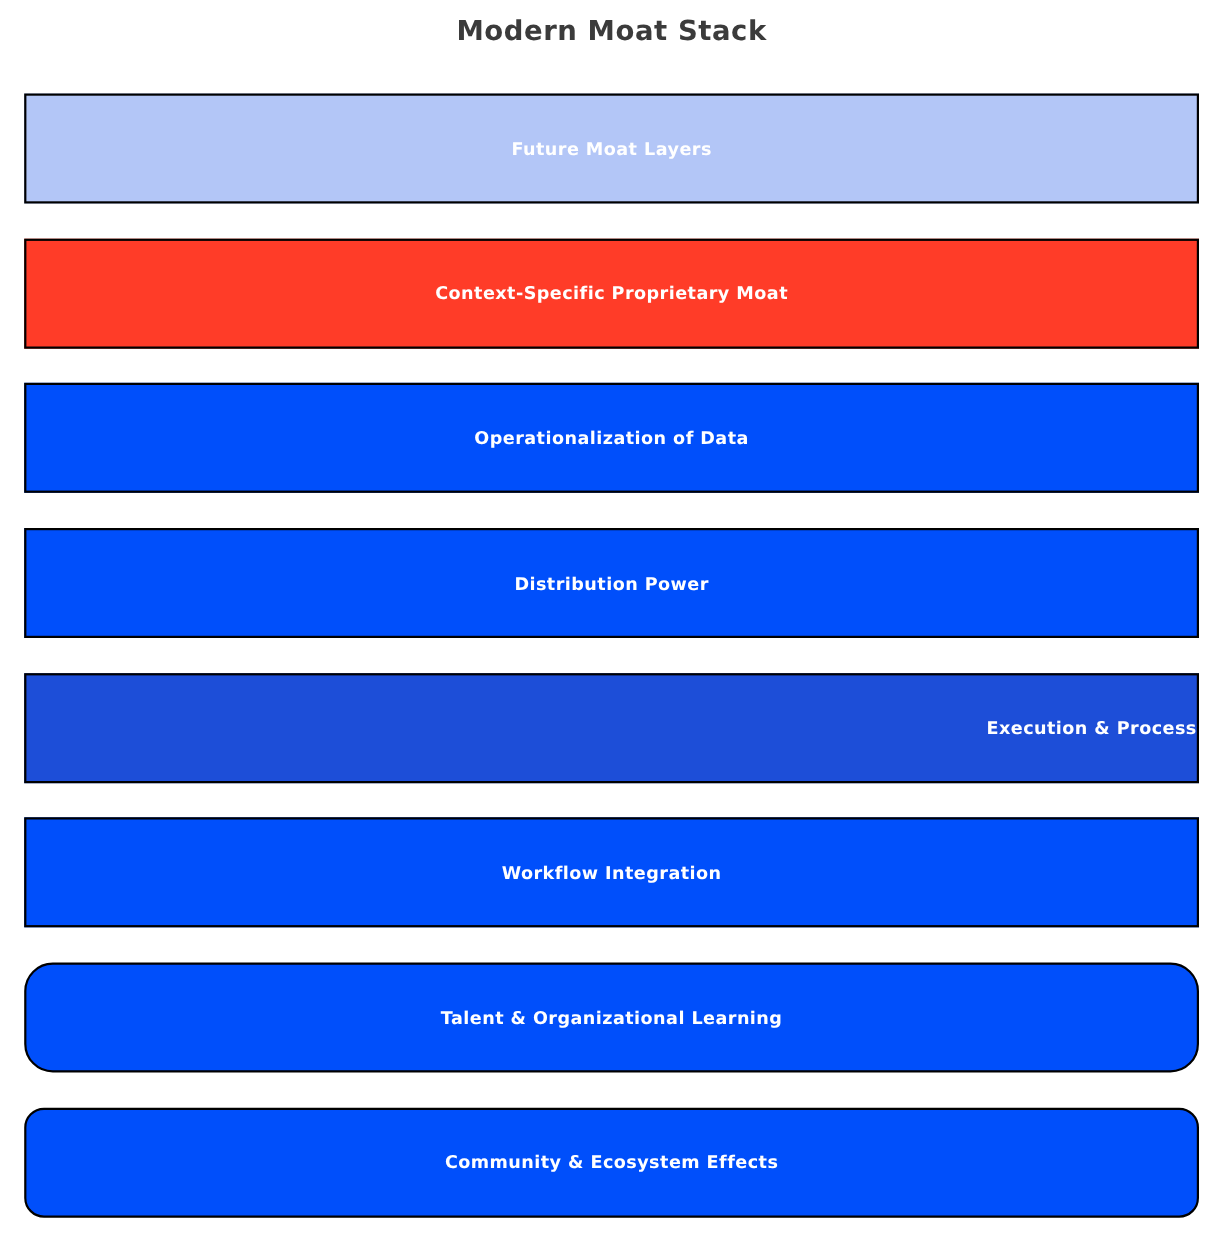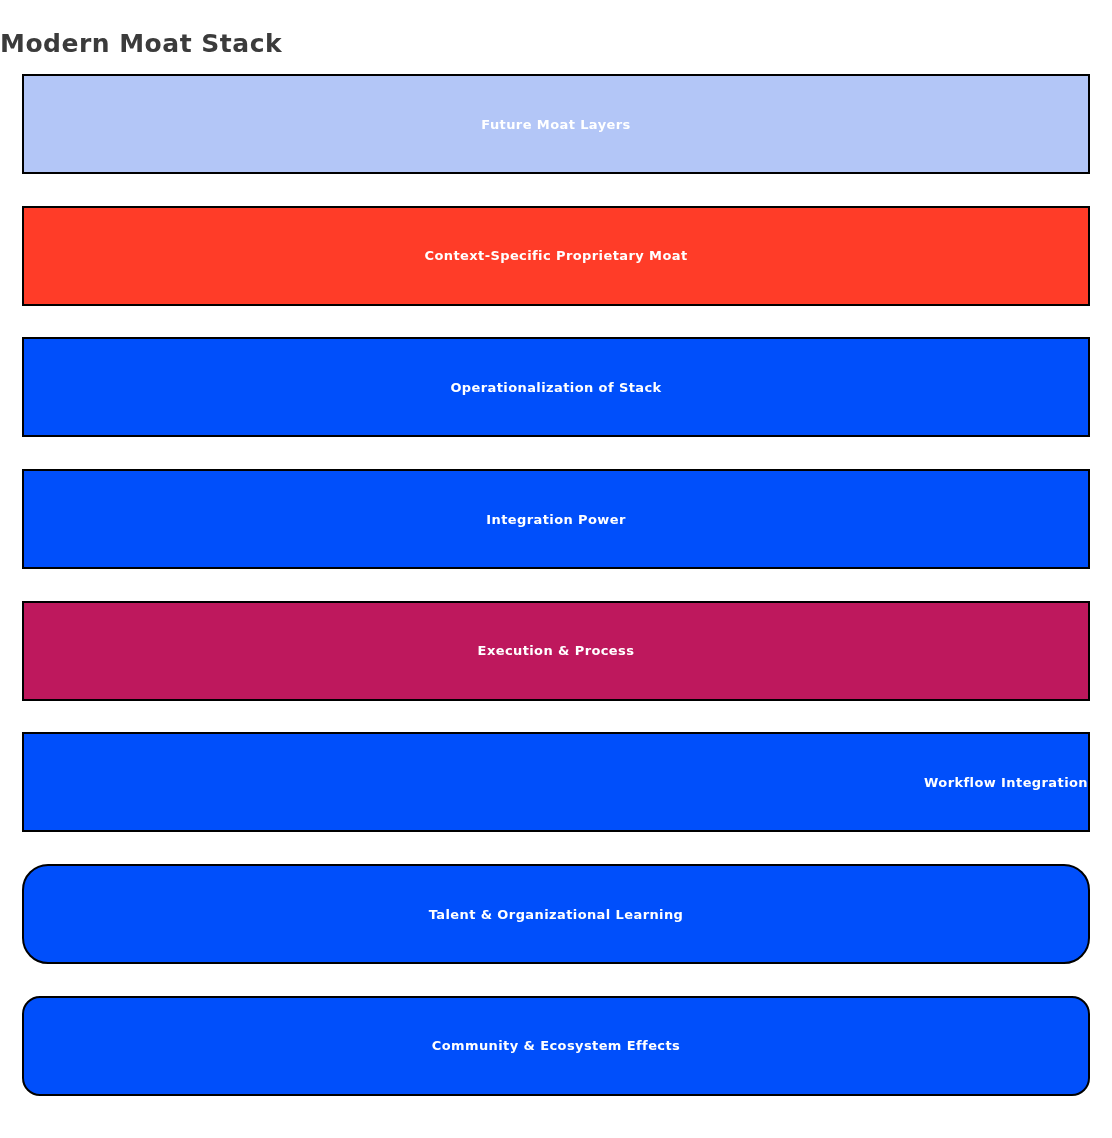--- a/index.html
+++ b/index.html
@@ -8,24 +8,24 @@
     background: #ffffff;
   }
   body {
     width: 1112px;
     height: 1138px;
     overflow: hidden;
     font-family: "DejaVu Sans", "Liberation Sans", sans-serif;
   }
   .page-title {
     margin: 0;
-    padding-top: 29px;
-    height: 74px;
+    padding-top: 13px;
+    height: 85px;
     box-sizing: border-box;
-    text-align: left;
+    text-align: center;
     font-size: 25px;
     font-weight: bold;
     letter-spacing: 0.5px;
     color: #3b3b3b;
   }
   .stack {
     padding: 0 22px;
   }
   .layer {
     box-sizing: border-box;
@@ -35,53 +35,53 @@
     display: flex;
     align-items: center;
     justify-content: center;
   }
   .layer:last-child {
     margin-bottom: 0;
     border-radius: 18px;
   }
   .layer-label {
     color: #ffffff;
-    font-size: 13px;
+    font-size: 16px;
     font-weight: bold;
     letter-spacing: 0.4px;
     text-align: center;
   }
 </style>
 </head>
 <body>
 
 <h1 class="page-title" style="color: rgb(59, 59, 59);">Modern Moat Stack</h1>
 
 <div class="stack" id="stack">
   <div class="layer" style="background-color: rgb(179, 198, 247); border-color: rgb(0, 0, 0);">
     <span class="layer-label" style="color: rgb(255, 255, 255);">Future Moat Layers</span>
   </div>
 
   <div class="layer" style="background-color: rgb(255, 60, 40); border-color: rgb(0, 0, 0);">
     <span class="layer-label" style="color: rgb(255, 255, 255);">Context-Specific Proprietary Moat</span>
   </div>
 
   <div class="layer" style="background-color: rgb(0, 79, 251); border-color: rgb(0, 0, 0);">
-    <span class="layer-label" style="color: rgb(255, 255, 255);">Operationalization of Stack</span>
+    <span class="layer-label" style="color: rgb(255, 255, 255);">Operationalization of Data</span>
   </div>
 
   <div class="layer" style="background-color: rgb(0, 79, 251); border-color: rgb(0, 0, 0);">
-    <span class="layer-label" style="color: rgb(255, 255, 255);">Integration Power</span>
+    <span class="layer-label" style="color: rgb(255, 255, 255);">Distribution Power</span>
   </div>
 
-  <div class="layer" style="background-color: #be185d; border-color: rgb(0, 0, 0);">
+  <div class="layer" style="background-color: #1d4ed8; border-color: rgb(0, 0, 0); justify-content: flex-end;">
     <span class="layer-label" style="color: rgb(255, 255, 255);">Execution &amp; Process</span>
   </div>
 
-  <div class="layer" style="background-color: rgb(0, 79, 251); border-color: rgb(0, 0, 0); justify-content: flex-end;">
+  <div class="layer" style="background-color: rgb(0, 79, 251); border-color: rgb(0, 0, 0);">
     <span class="layer-label" style="color: rgb(255, 255, 255);">Workflow Integration</span>
   </div>
 
   <div class="layer" style="background-color: rgb(0, 79, 251); border-color: rgb(0, 0, 0); border-radius: 26px;">
     <span class="layer-label" style="color: rgb(255, 255, 255);">Talent &amp; Organizational Learning</span>
   </div>
 
   <div class="layer" style="background-color: rgb(0, 79, 251); border-color: rgb(0, 0, 0);">
     <span class="layer-label" style="color: rgb(255, 255, 255);">Community &amp; Ecosystem Effects</span>
   </div>

